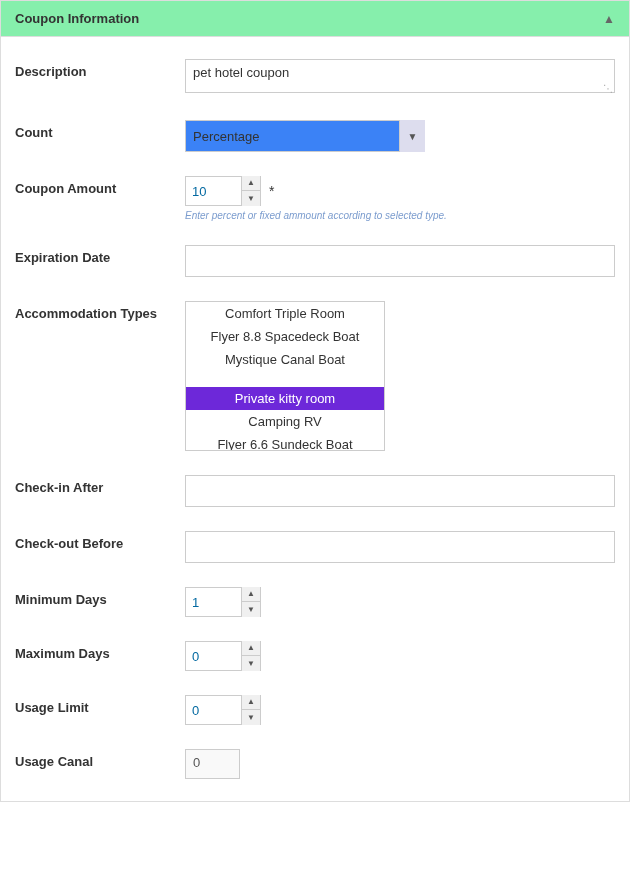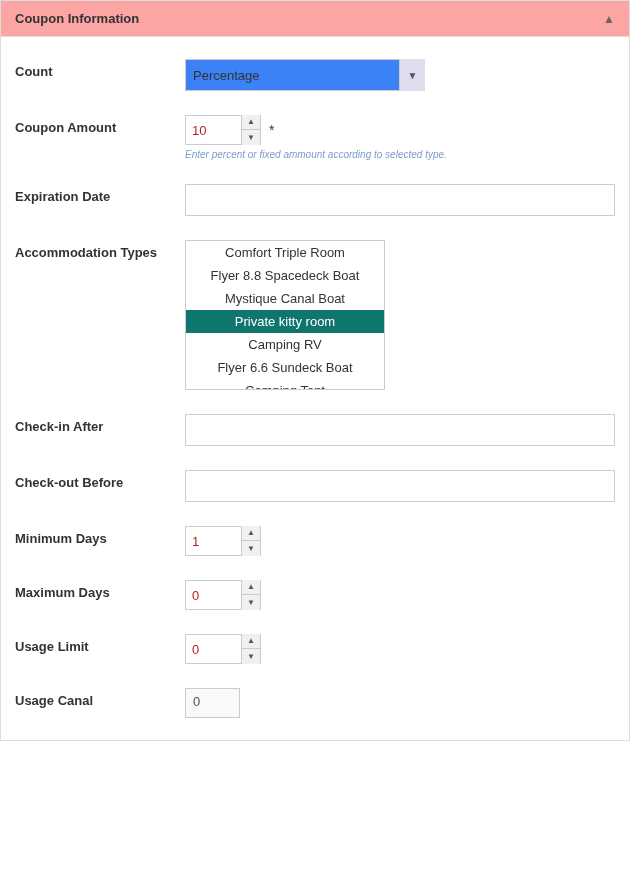--- a/index.html
+++ b/index.html
@@ -9,21 +9,21 @@
       background: #fff;
       color: #333;
       width: 630px;
       min-height: 874px;
     }
     .panel {
       border: 1px solid #ddd;
       margin: 0;
     }
     .panel-header {
-      background: #fca5a5;
+      background: #86efac;
       border-bottom: 1px solid #ddd;
       padding: 10px 14px;
       display: flex;
       justify-content: space-between;
       align-items: center;
     }
     .panel-header-title {
       font-weight: bold;
       font-size: 13px;
       color: #333;
@@ -45,21 +45,21 @@
       font-weight: bold;
     }
     .form-control-wrap {
       flex: 1;
     }
     input[type="text"], textarea {
       width: 100%;
       border: 1px solid #ccc;
       padding: 5px 7px;
       font-size: 13px;
-      color: #b91c1c;
+      color: #0369a1;
       outline: none;
     }
     textarea {
       resize: both;
       min-height: 34px;
       font-family: Arial, sans-serif;
     }
     .description-wrapper {
       position: relative;
       width: 100%;
@@ -192,22 +192,23 @@
       font-size: 13px;
       text-align: center;
     }
     .listbox-item {
       padding: 4px 7px;
       cursor: pointer;
       color: #333;
       background: #fff;
     }
     .listbox-item.selected {
-      background: #0f766e;
+      background: #6d28d9;
       color: #fff;
+      margin-top: 16px;
     }
     .readonly-input {
       border: 1px solid #ccc;
       padding: 5px 7px;
       font-size: 13px;
       color: #555;
       background: #f9f9f9;
       height: 30px;
       display: inline-block;
       min-width: 55px;
@@ -216,20 +217,29 @@
 </head>
 <body>
 
 <div class="panel">
   <div class="panel-header">
     <span class="panel-header-title">Coupon Information</span>
     <span style="font-size:12px;color:#666;cursor:pointer;">▲</span>
   </div>
   <div class="panel-body">
 
+    <div class="form-row">
+      <div class="form-label">Description</div>
+      <div class="form-control-wrap">
+        <div class="description-wrapper">
+          <textarea style="resize: none; overflow: hidden;" placeholder="">pet hotel coupon</textarea>
+          <span class="resize-handle">⋱</span>
+        </div>
+      </div>
+    </div>
 
     <div class="form-row">
       <div class="form-label">Count</div>
       <div class="form-control-wrap">
         <div class="select-wrapper">
           <select>
             <option>Percentage</option>
             <option>Fixed</option>
           </select>
           <div class="select-arrow"></div>

